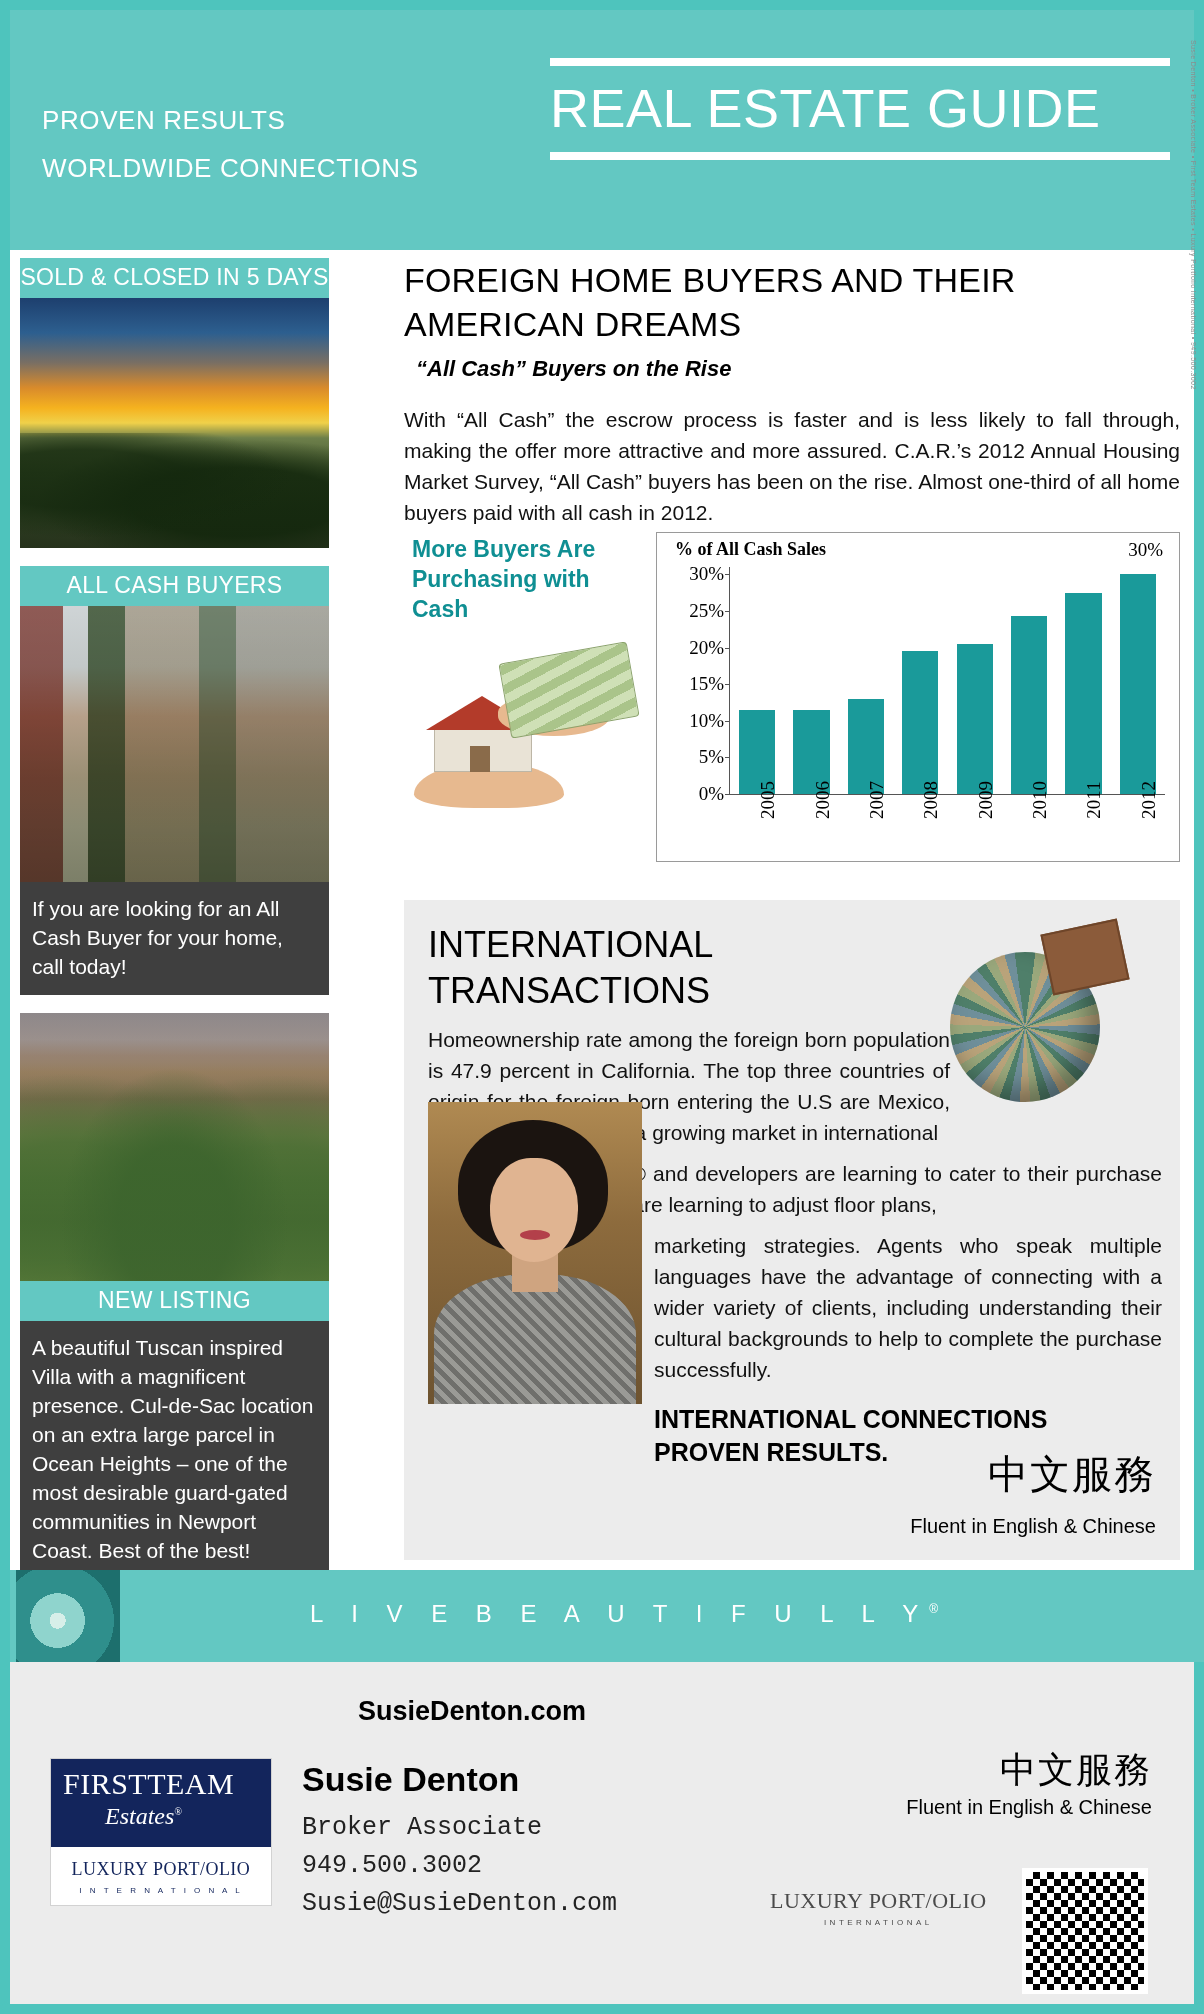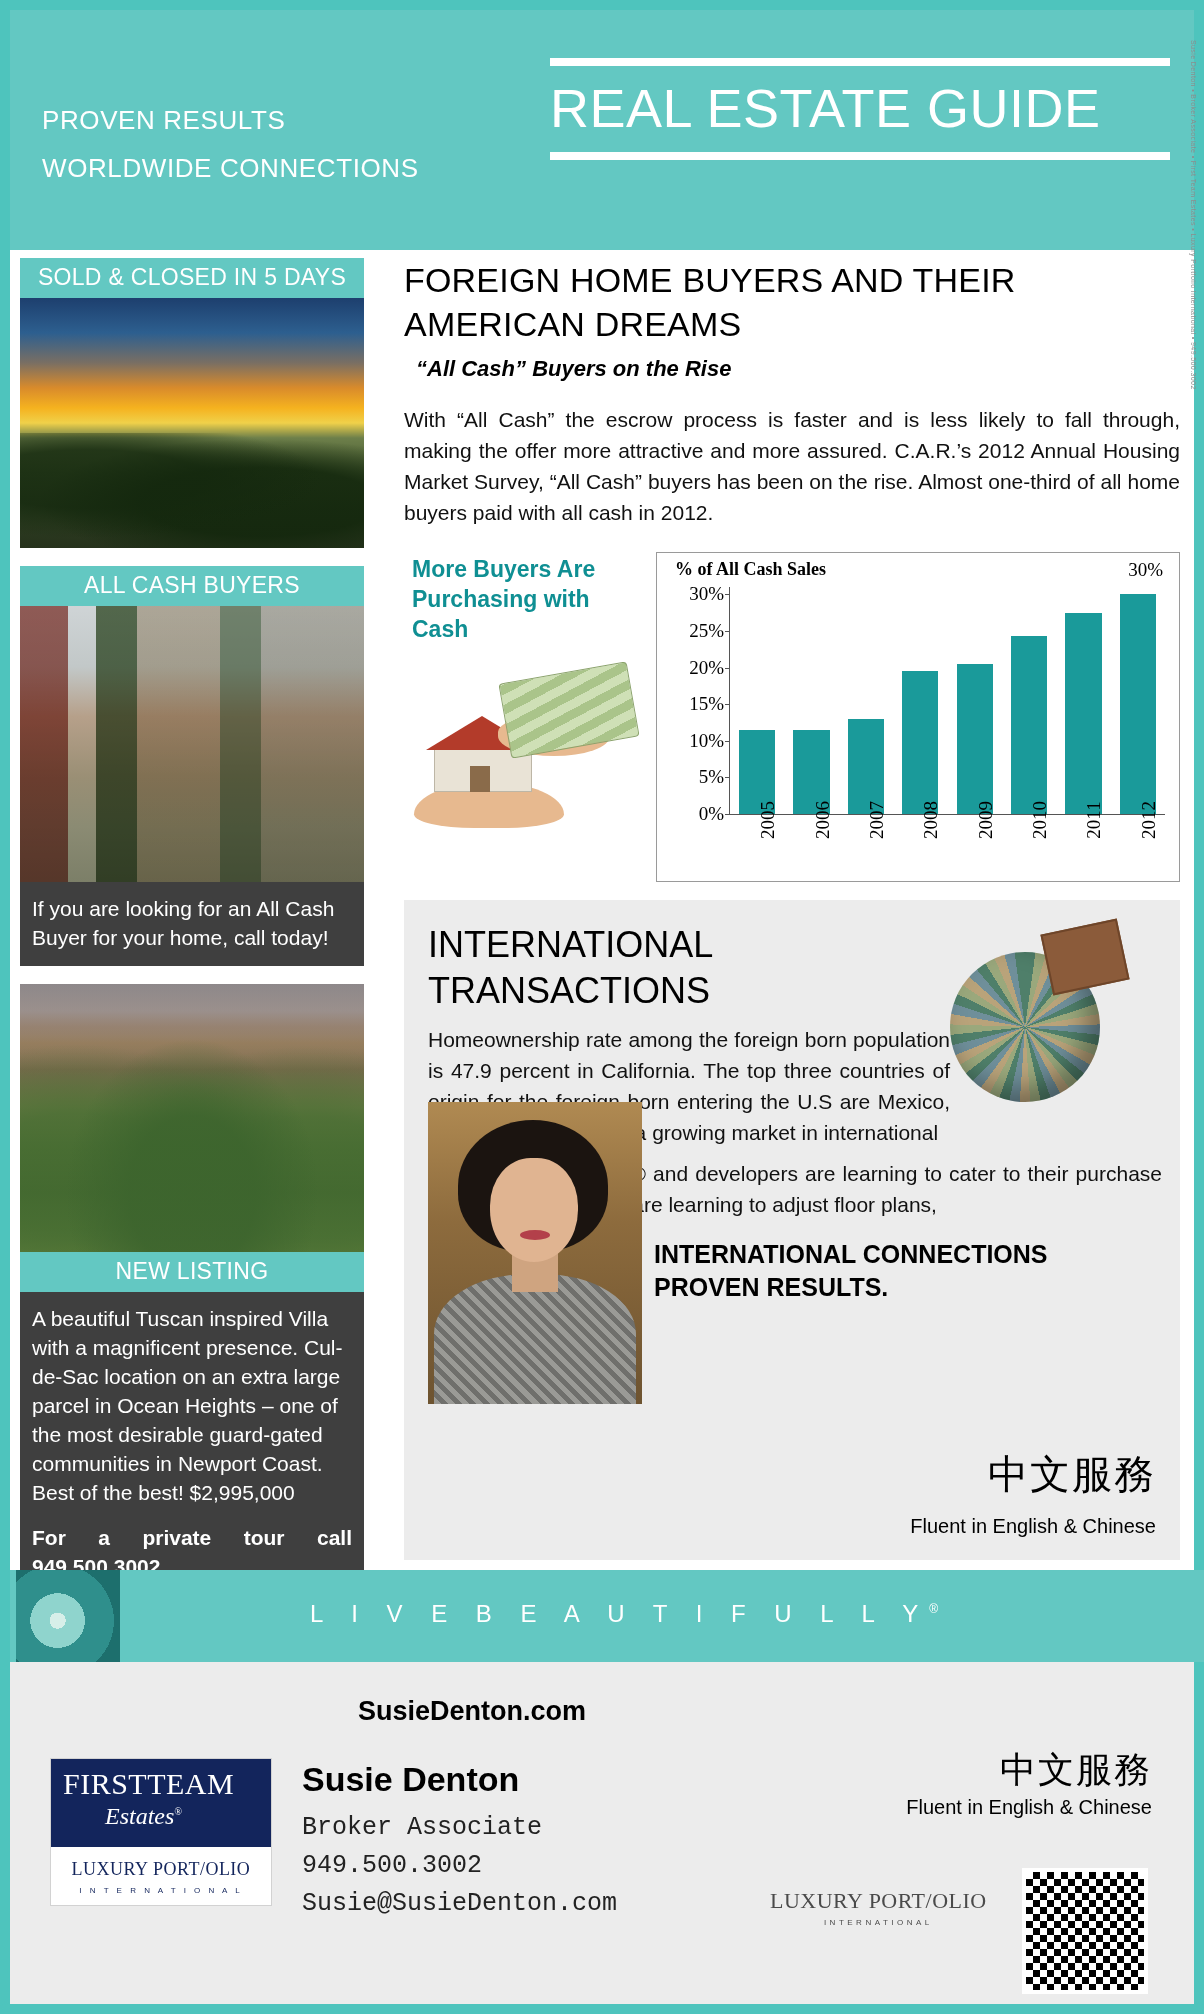--- a/index.html
+++ b/index.html
@@ -72,21 +72,21 @@
     text-orientation: mixed;
     letter-spacing: 0.4px;
     line-height: 10px;
     overflow: hidden;
   }
 
   
   .left-col {
     position: absolute;
     left: 20px; top: 258px;
-    width: 344px;
+    width: 309px;
   }
   .cap-band {
     background: #63c8c2;
     color: #ffffff;
     font-size: 23px;
     text-align: center;
     padding: 6px 0 7px 0;
     letter-spacing: 0.3px;
   }
   .photo {
@@ -191,21 +191,21 @@
     margin: 22px 0 0 0;
     font-size: 21px;
     line-height: 31px;
     text-align: justify;
     color: #111111;
   }
 
   
   .chart-row {
     position: absolute;
-    left: 404px; top: 552px;
+    left: 404px; top: 532px;
     width: 776px;
     height: 270px;
   }
   .chart-head {
     position: absolute;
     left: 8px; top: 2px;
     width: 220px;
     color: #0f8f93;
     font-size: 23px;
     font-weight: bold;
@@ -742,20 +742,21 @@
     <p>investors REALTORS® and developers are learning to cater to their purchase preferences. Builders are learning to adjust floor plans,</p>
 
     <div class="headshot">
       <div class="hair"></div>
       <div class="jacket"></div>
       <div class="neck"></div>
       <div class="face"></div>
       <div class="lips"></div>
     </div>
 
+    <p class="wrap-photo">marketing strategies.   Agents who speak multiple languages have the advantage of connecting with a wider variety of clients, including understanding their cultural backgrounds to help to complete the purchase successfully.</p>
     <p class="closing">
       <span>INTERNATIONAL CONNECTIONS</span><br>
       <span>PROVEN RESULTS.</span>
     </p>
     <div class="chinese">中文服務</div>
     <div class="fluent">Fluent in English &amp; Chinese</div>
   </div>
 
   <div class="band">
     <div class="band-flower"></div>

